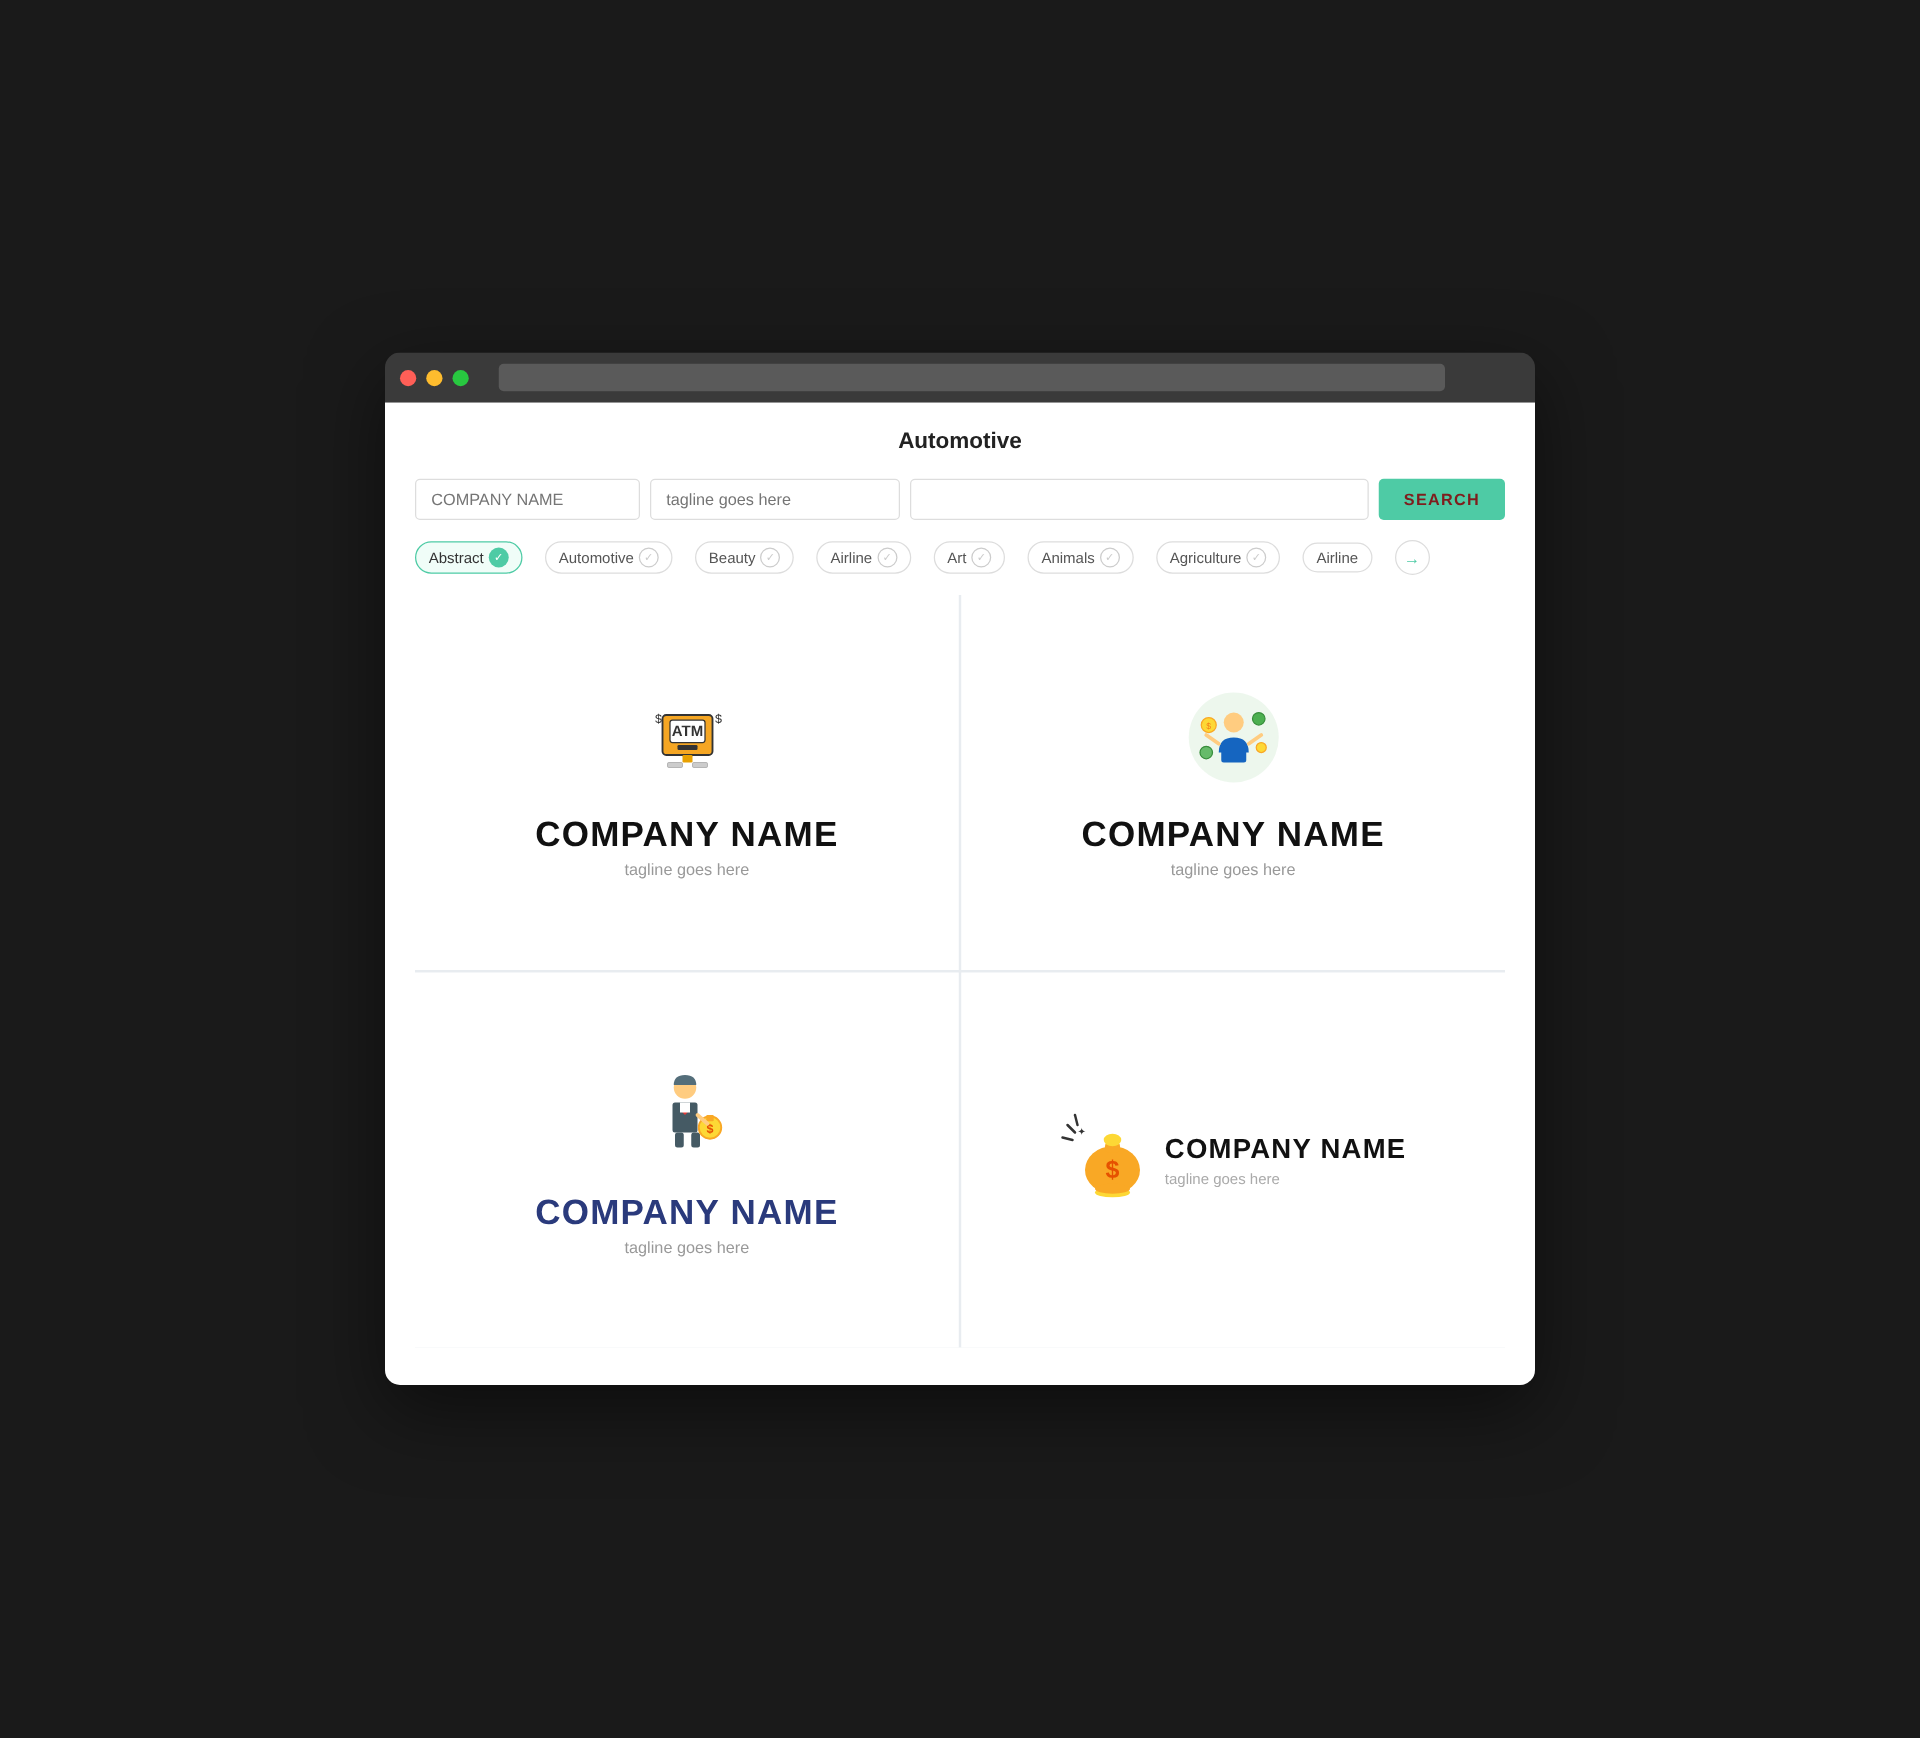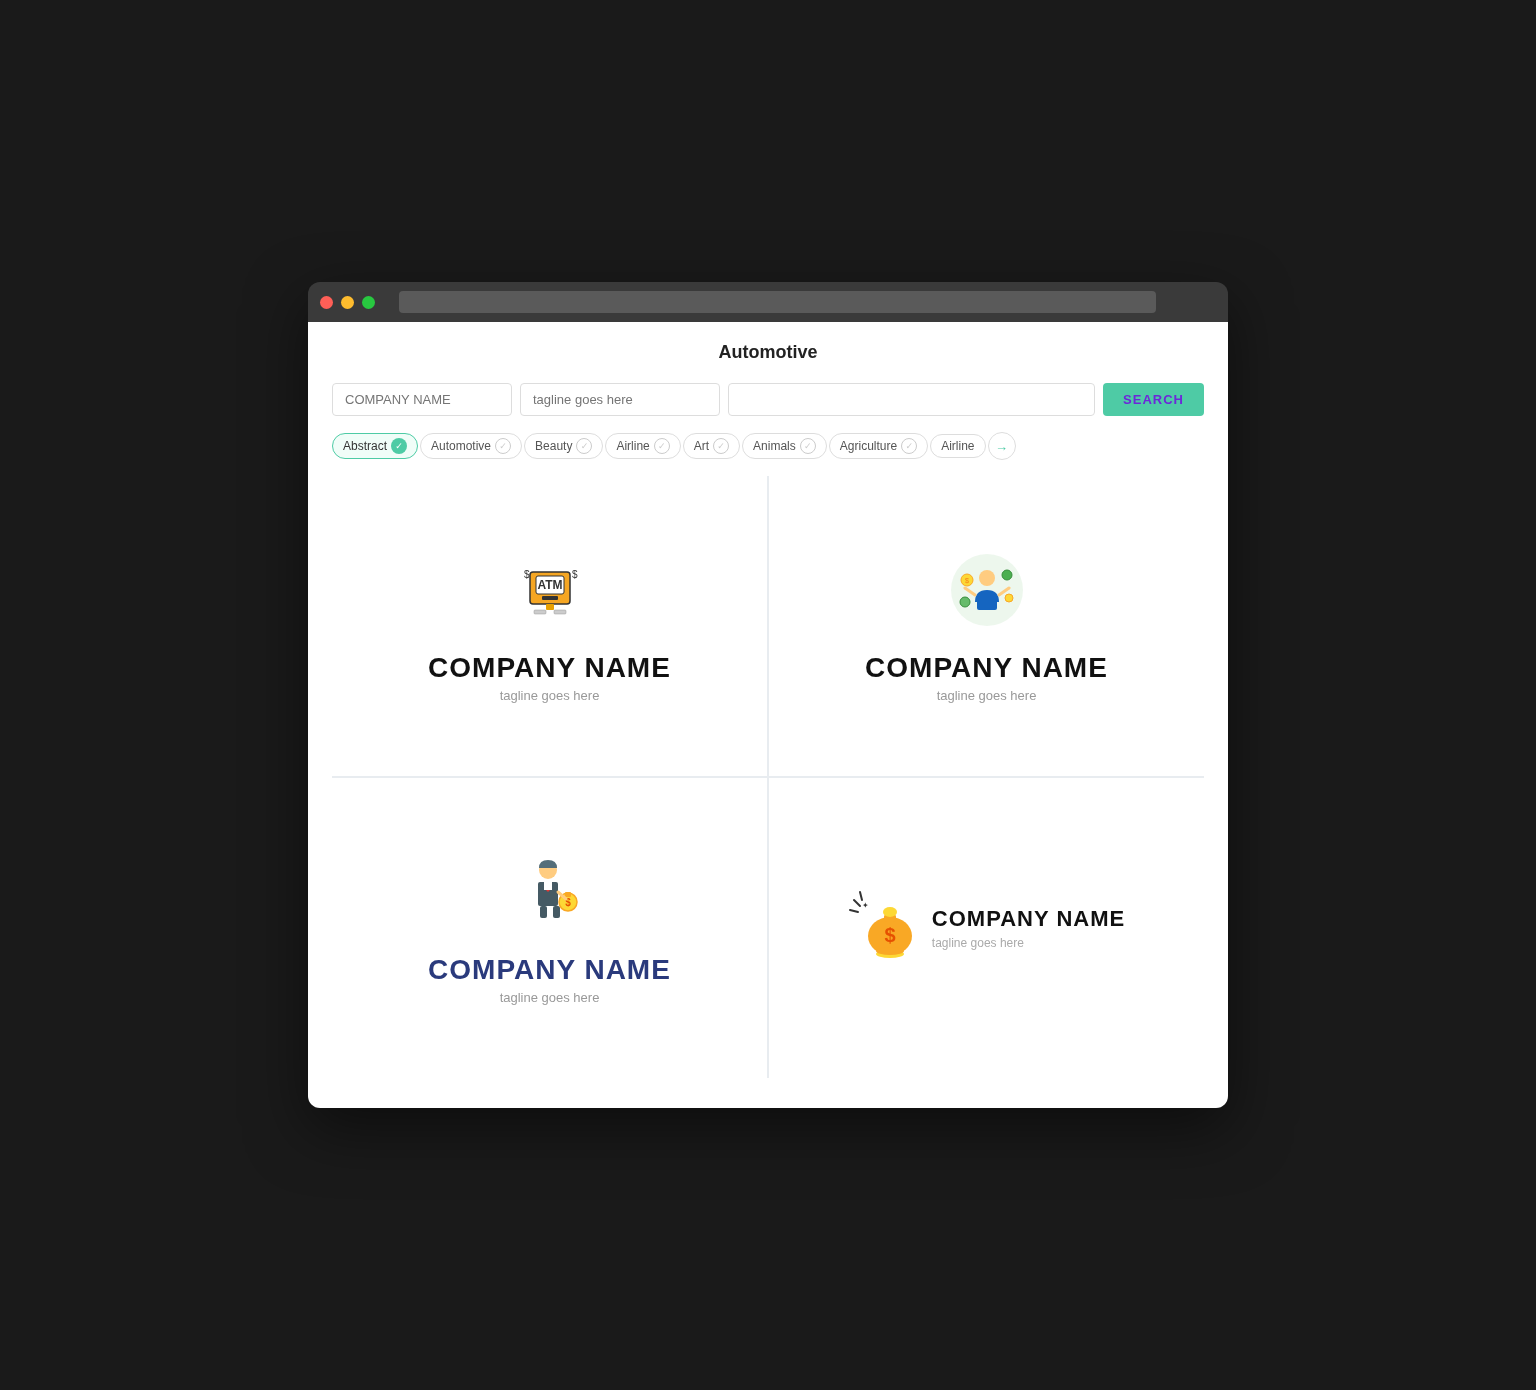--- a/index.html
+++ b/index.html
@@ -60,33 +60,33 @@
       border-radius: 4px;
       padding: 8px 12px;
       font-size: 13px;
       outline: none;
     }
     .input-company { width: 180px; }
     .input-tagline { width: 200px; }
     .input-extra { flex: 1; }
     .search-button {
       background: #4ecba5;
-      color: #6d28d9;
+      color: #7f1d1d;
       border: none;
       border-radius: 4px;
       padding: 8px 20px;
       font-size: 13px;
       font-weight: 700;
       letter-spacing: 1px;
       cursor: pointer;
     }
     .filter-bar {
       display: flex;
       align-items: center;
-      gap: 2px;
+      gap: 18px;
       margin-bottom: 16px;
       flex-wrap: nowrap;
       overflow: hidden;
     }
     .filter-chip {
       display: flex;
       align-items: center;
       gap: 4px;
       border: 1.5px solid #ddd;
       border-radius: 20px;

